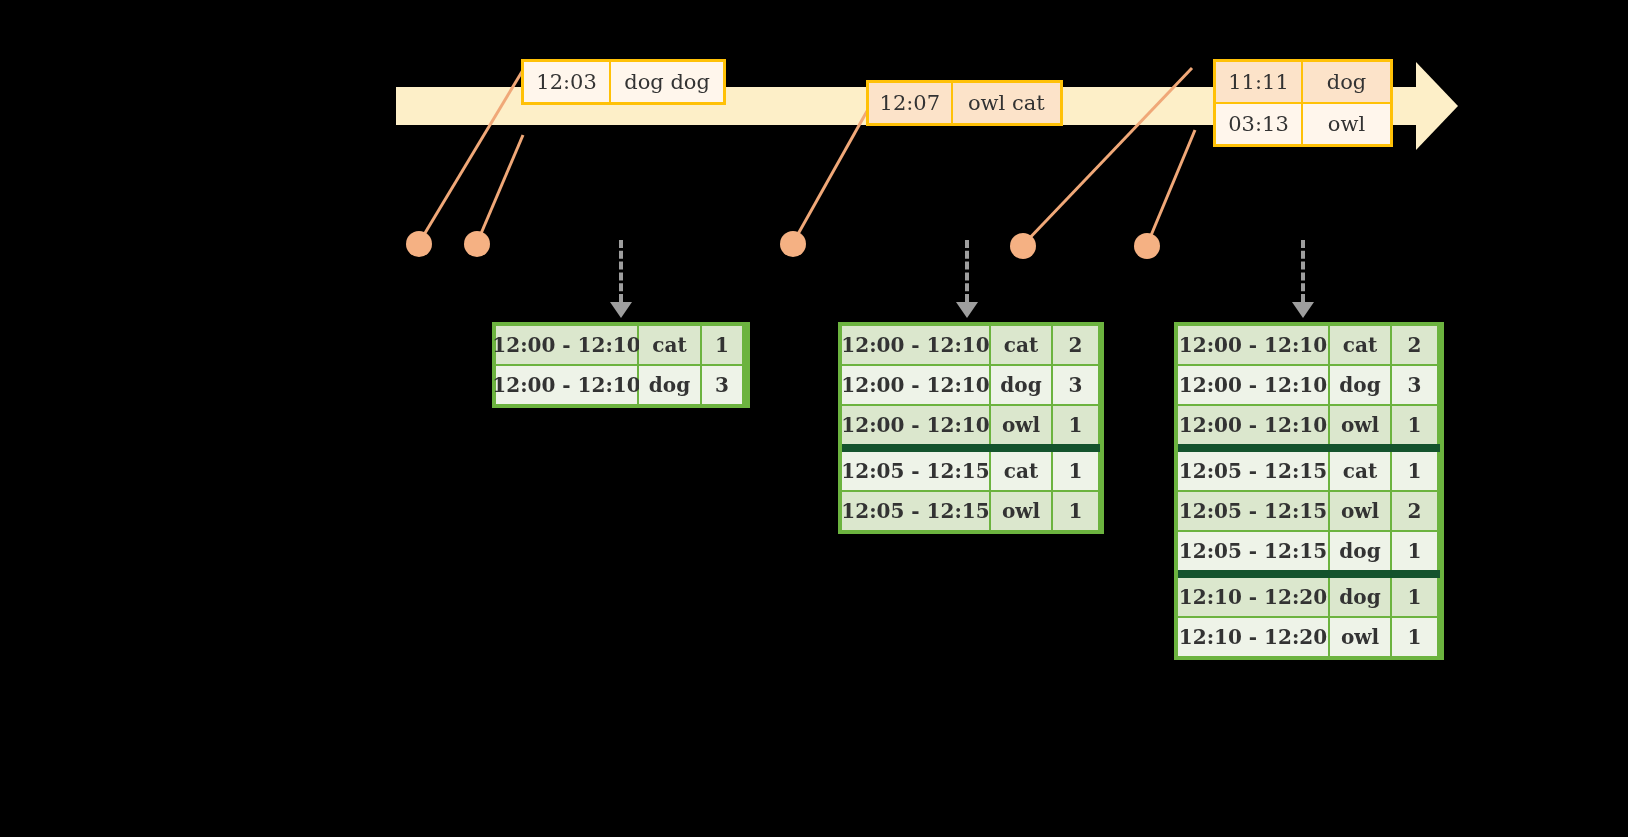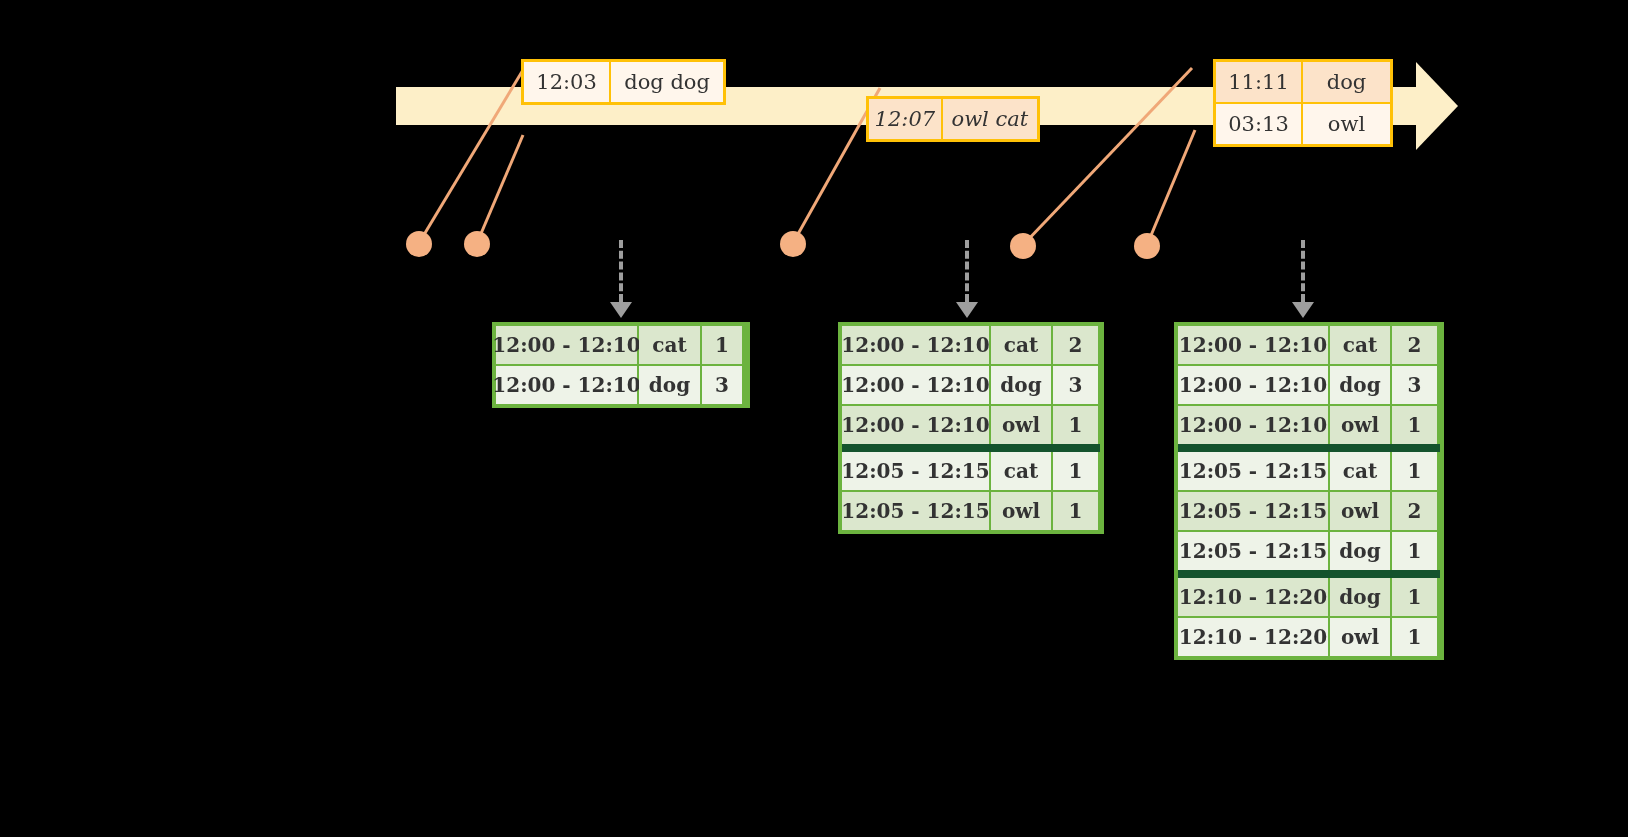--- a/index.html
+++ b/index.html
@@ -108,21 +108,21 @@
     <line x1="1147" y1="245" x2="1195" y2="130" stroke="#f0a878" stroke-width="3"></line>
   </svg>
 
   <div class="card" style="left:521px;top:59px;width:205px;">
     <div class="card-row">
       <div class="cell time">12:03</div>
       <div class="cell payload">dog dog</div>
     </div>
   </div>
 
-  <div class="card" style="left:866px;top:96px;width:174px;font-style:italic;">
+  <div class="card" style="left:866px;top:80px;width:197px;">
     <div class="card-row shaded">
       <div class="cell time">12:07</div>
       <div class="cell payload">owl cat</div>
     </div>
   </div>
 
   <div class="card" style="left:1213px;top:59px;width:180px;">
     <div class="card-row shaded">
       <div class="cell time">11:11</div>
       <div class="cell payload" style="width:88px;">dog</div>

